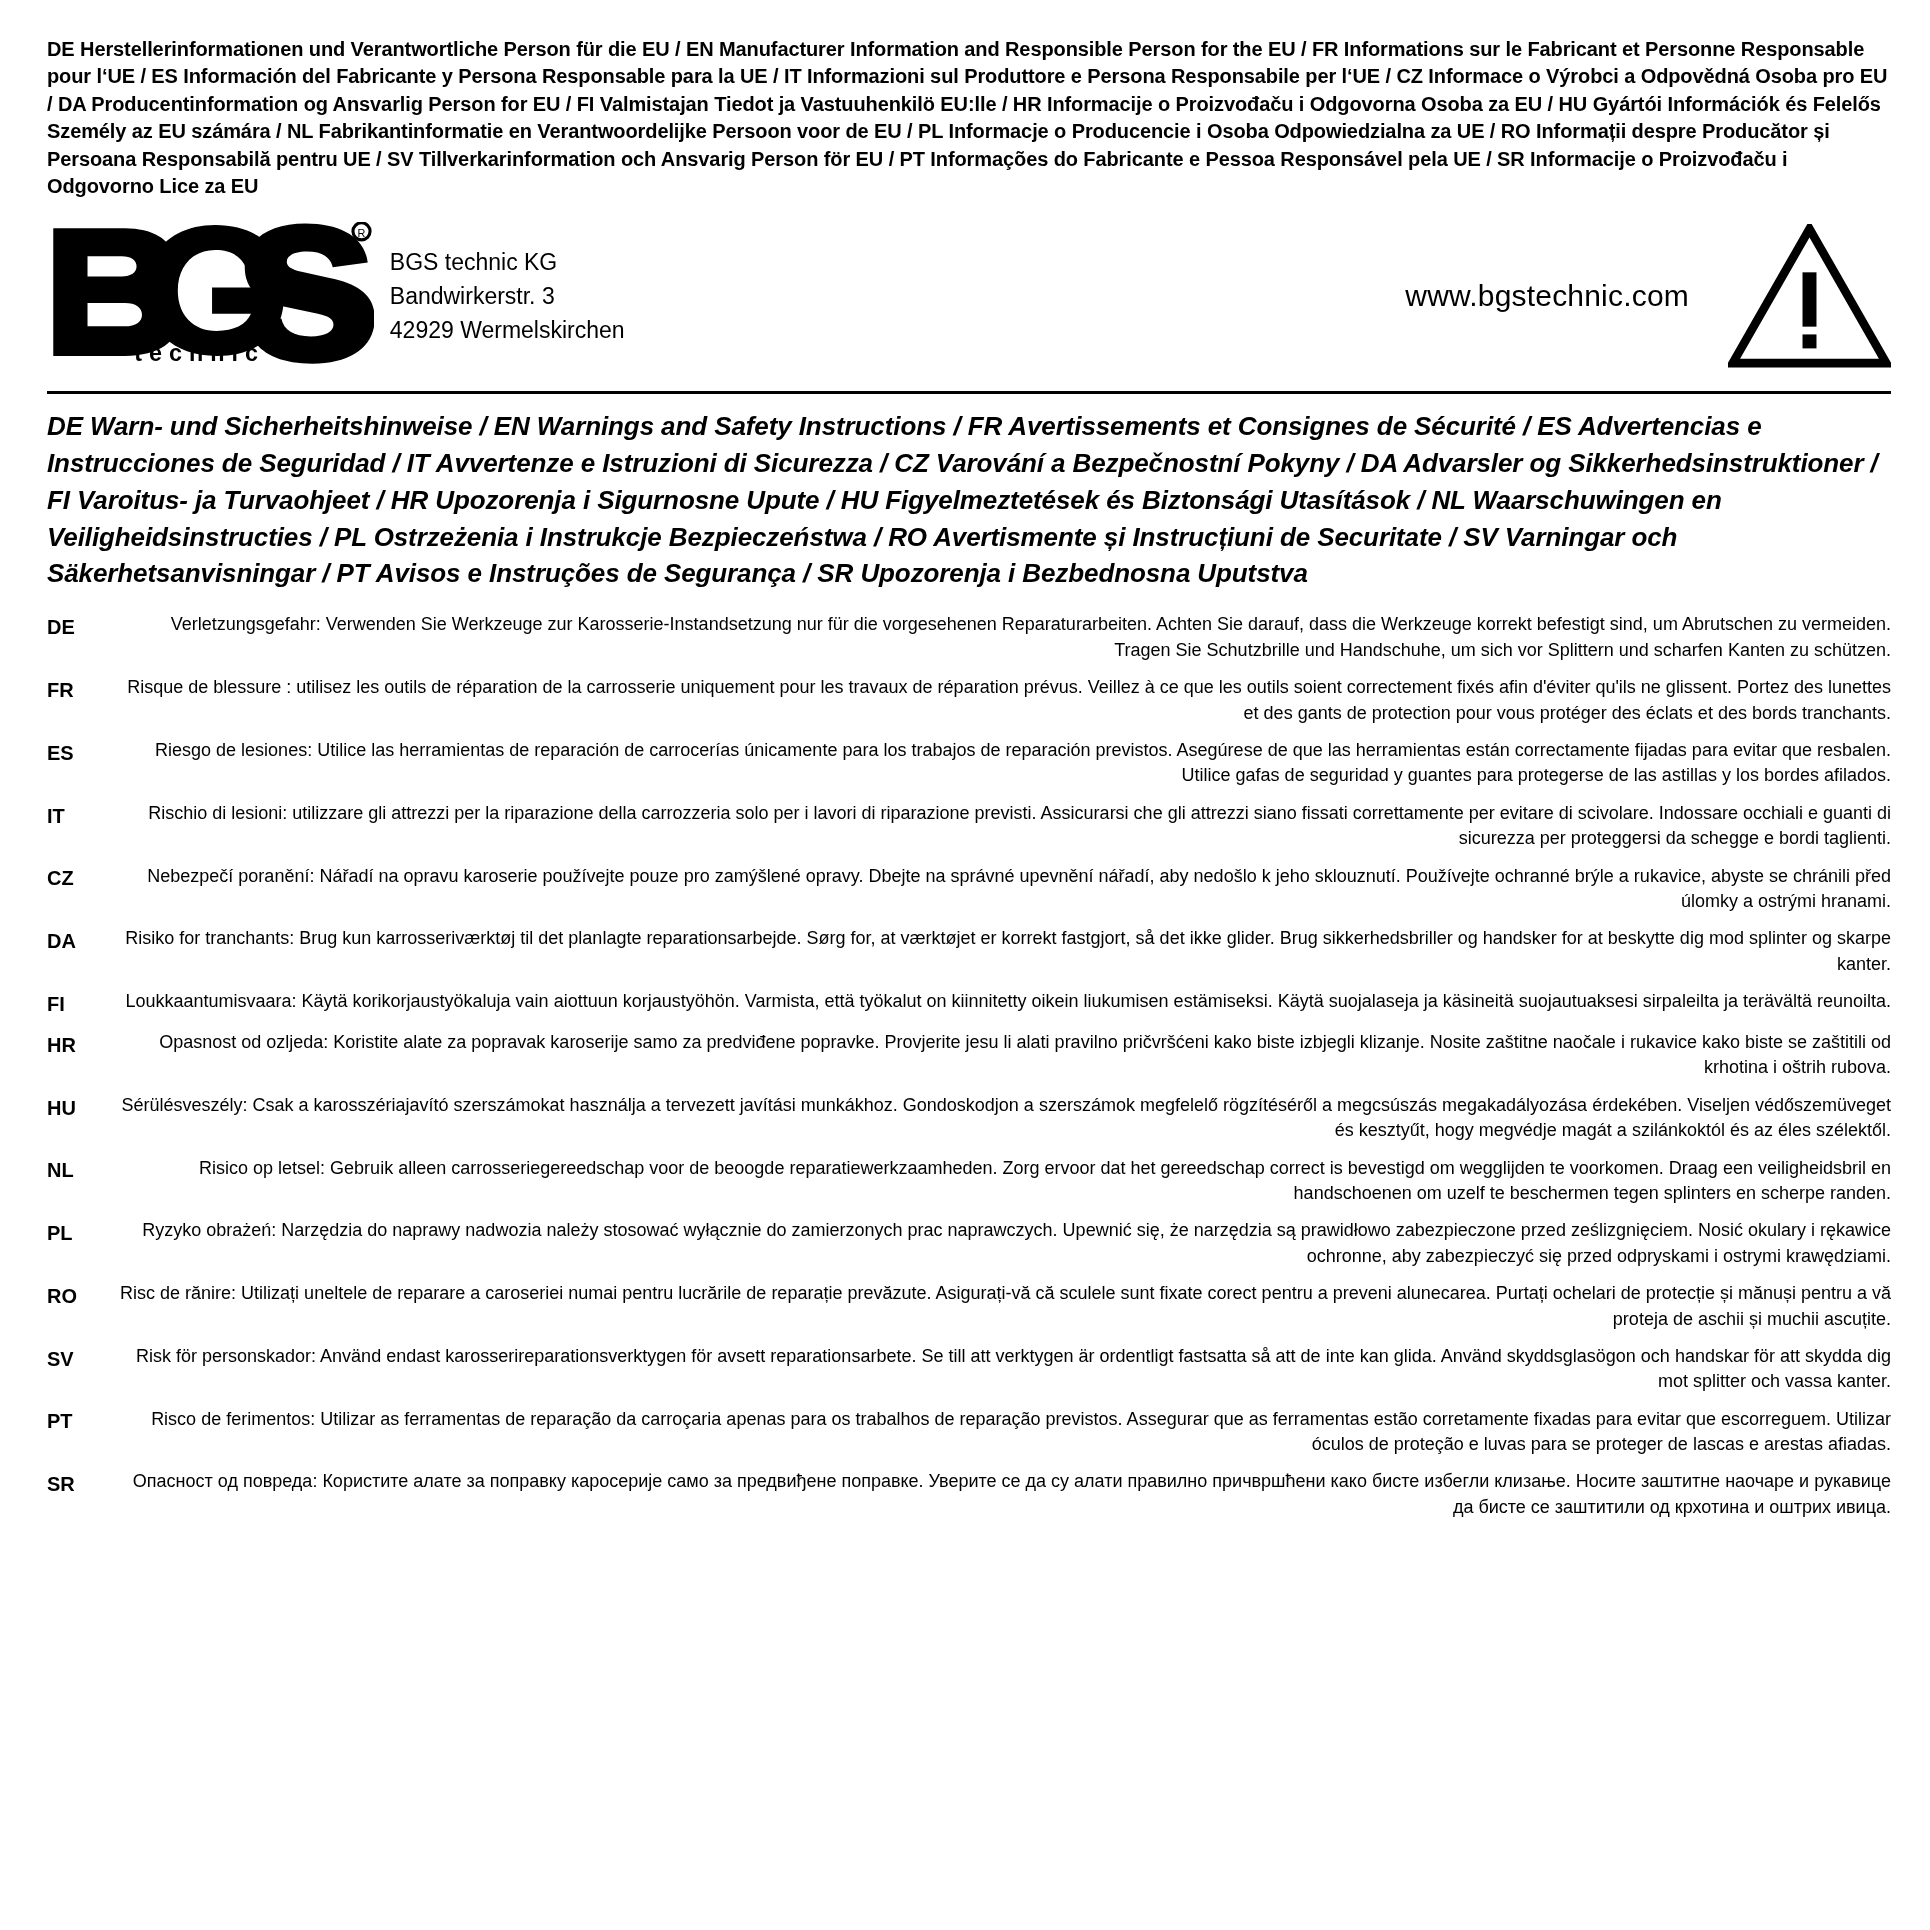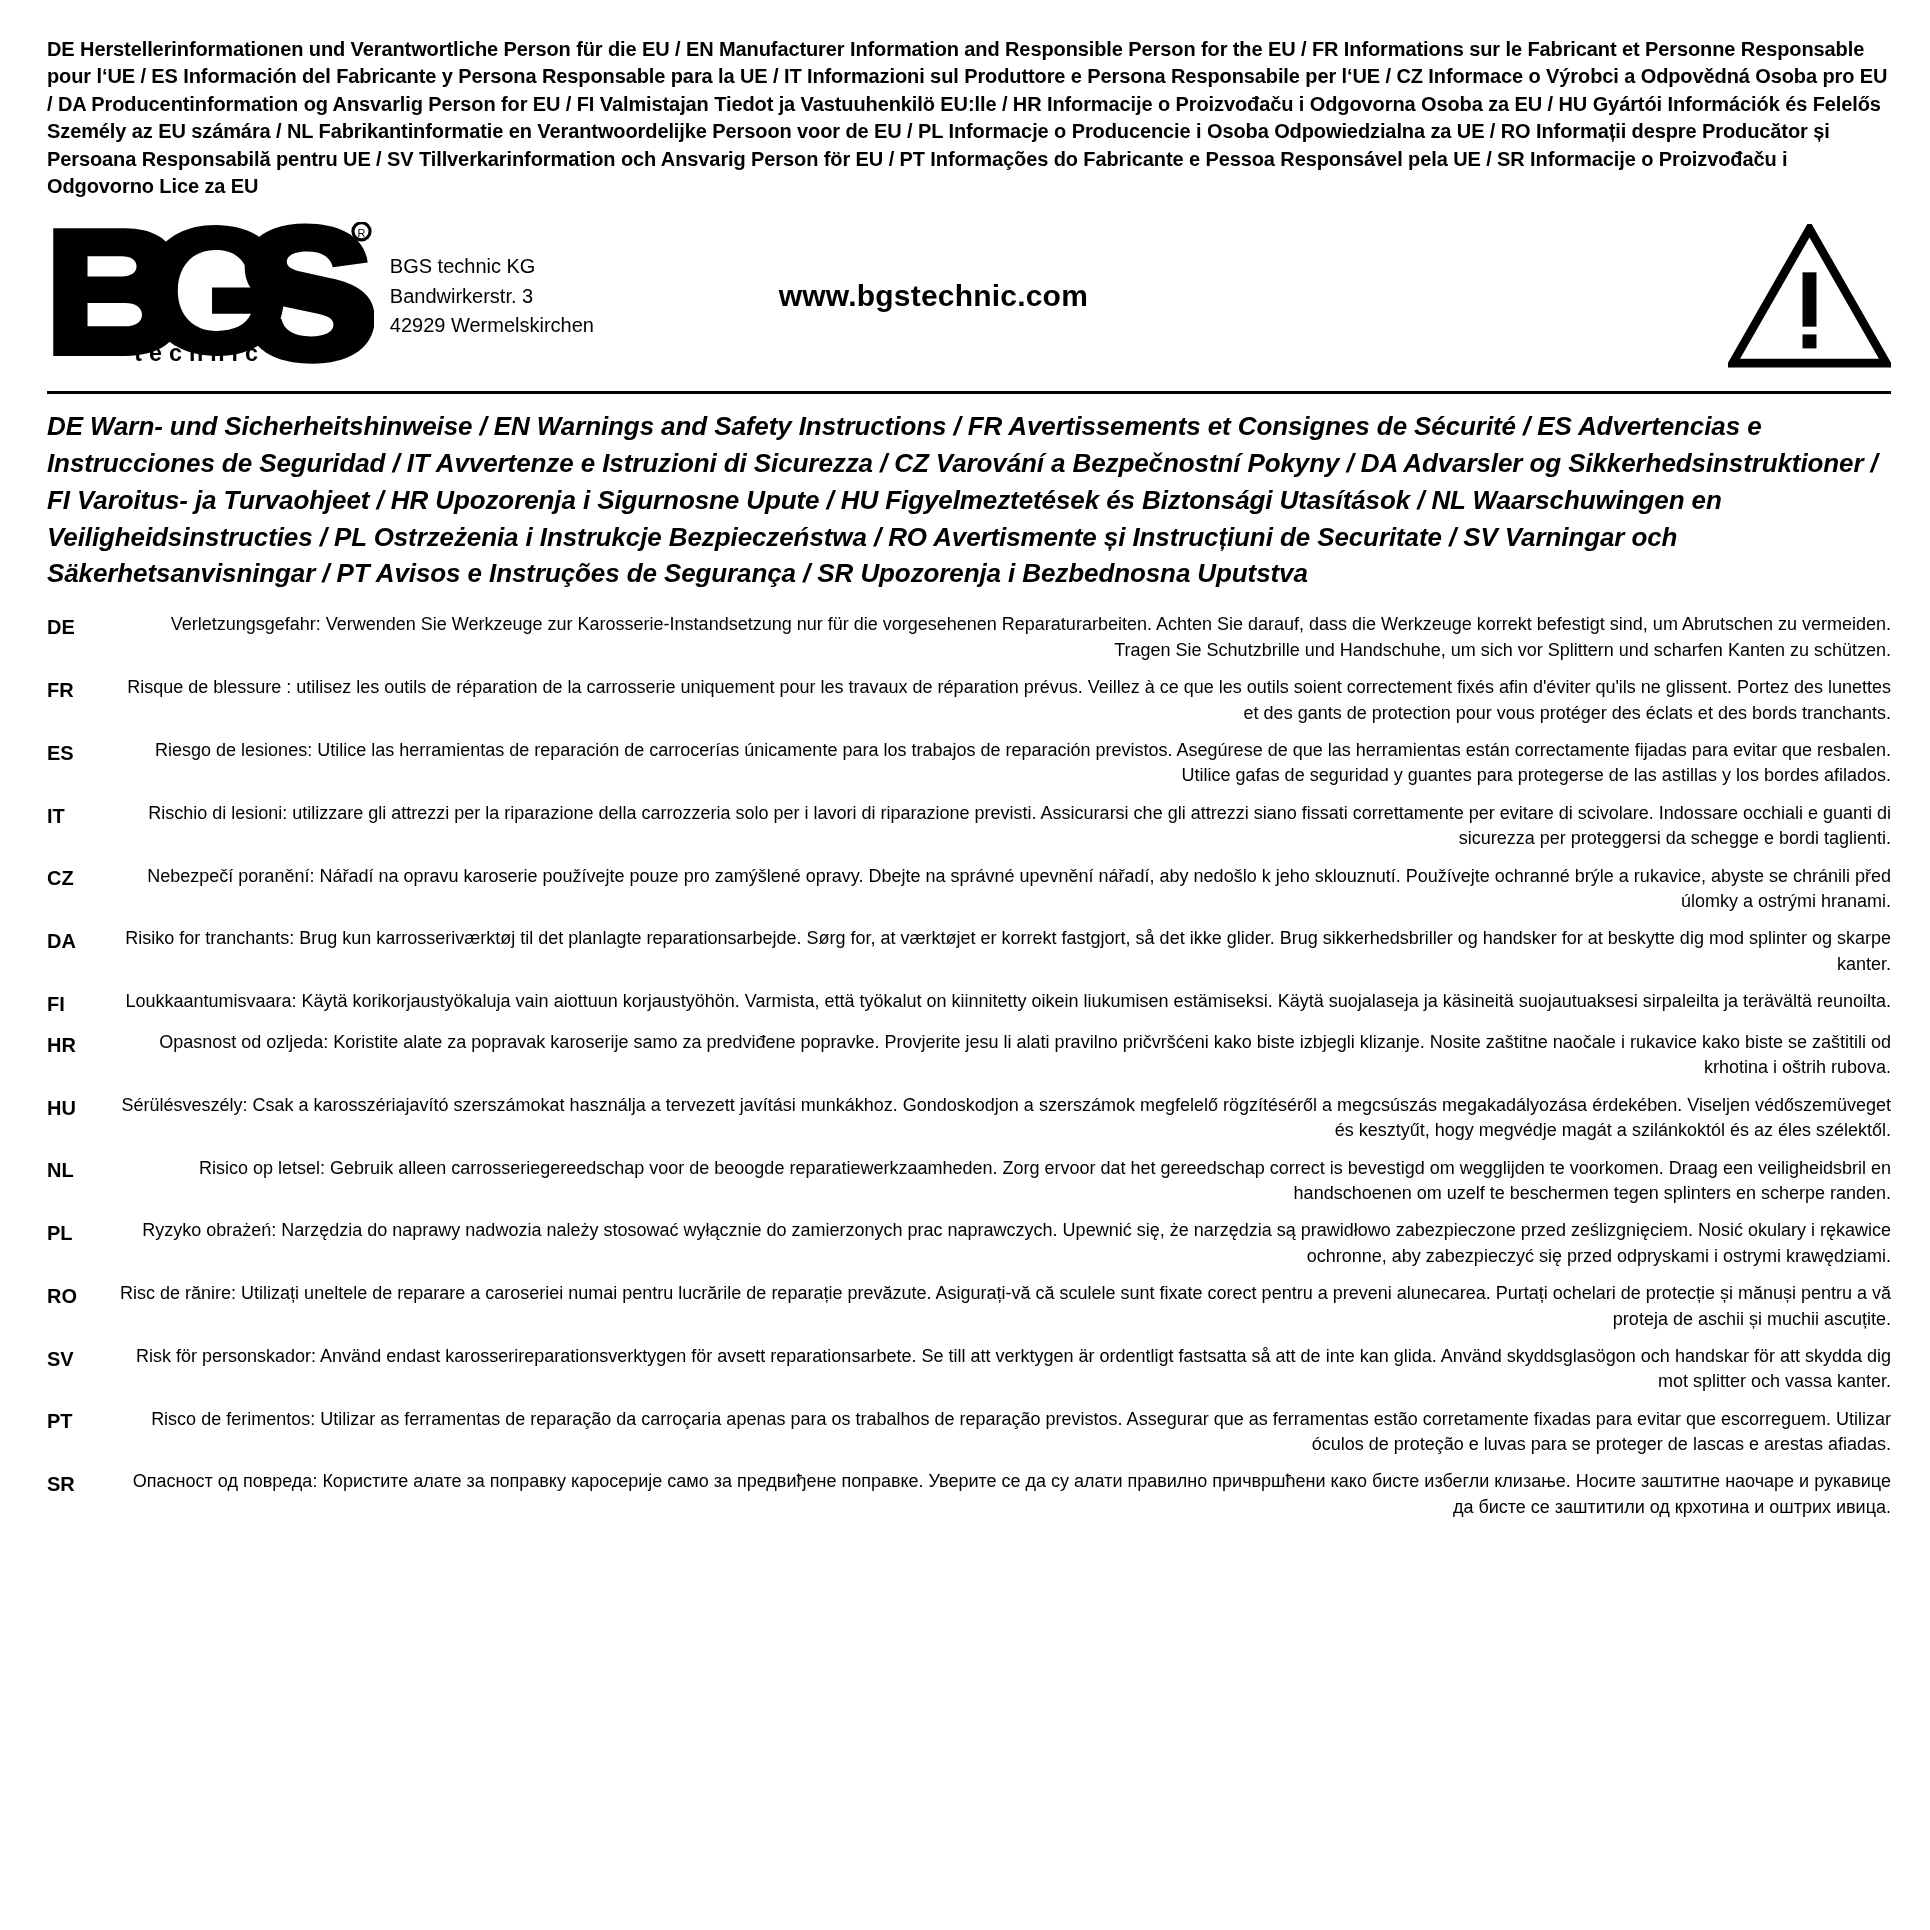--- a/index.html
+++ b/index.html
@@ -45,34 +45,34 @@
   .logo-cell {
     width: 335px;
     flex: 0 0 335px;
     position: relative;
     height: 148px;
   }
   .logo-svg { display:block; }
 
   .addr-cell {
     flex: 0 0 389px;
-    font-size: 20px;
+    font-size: 23px;
     line-height: 1.48;
     padding-left: 7.8px;
   }
   .tel-cell {
     flex: 0 0 342px;
     font-size: 23px;
     line-height: 1.48;
   }
   .web-cell {
     flex: 1 1 auto;
     font-size: 30px;
-    font-weight: bold;
-    text-align: left;
+    font-weight: normal;
+    text-align: right;
     letter-spacing: 0.2px;
     padding-right: 31px;
   }
   .warn-cell {
     flex: 0 0 171px;
     display: flex;
     justify-content: flex-end;
     align-items: center;
   }
 

